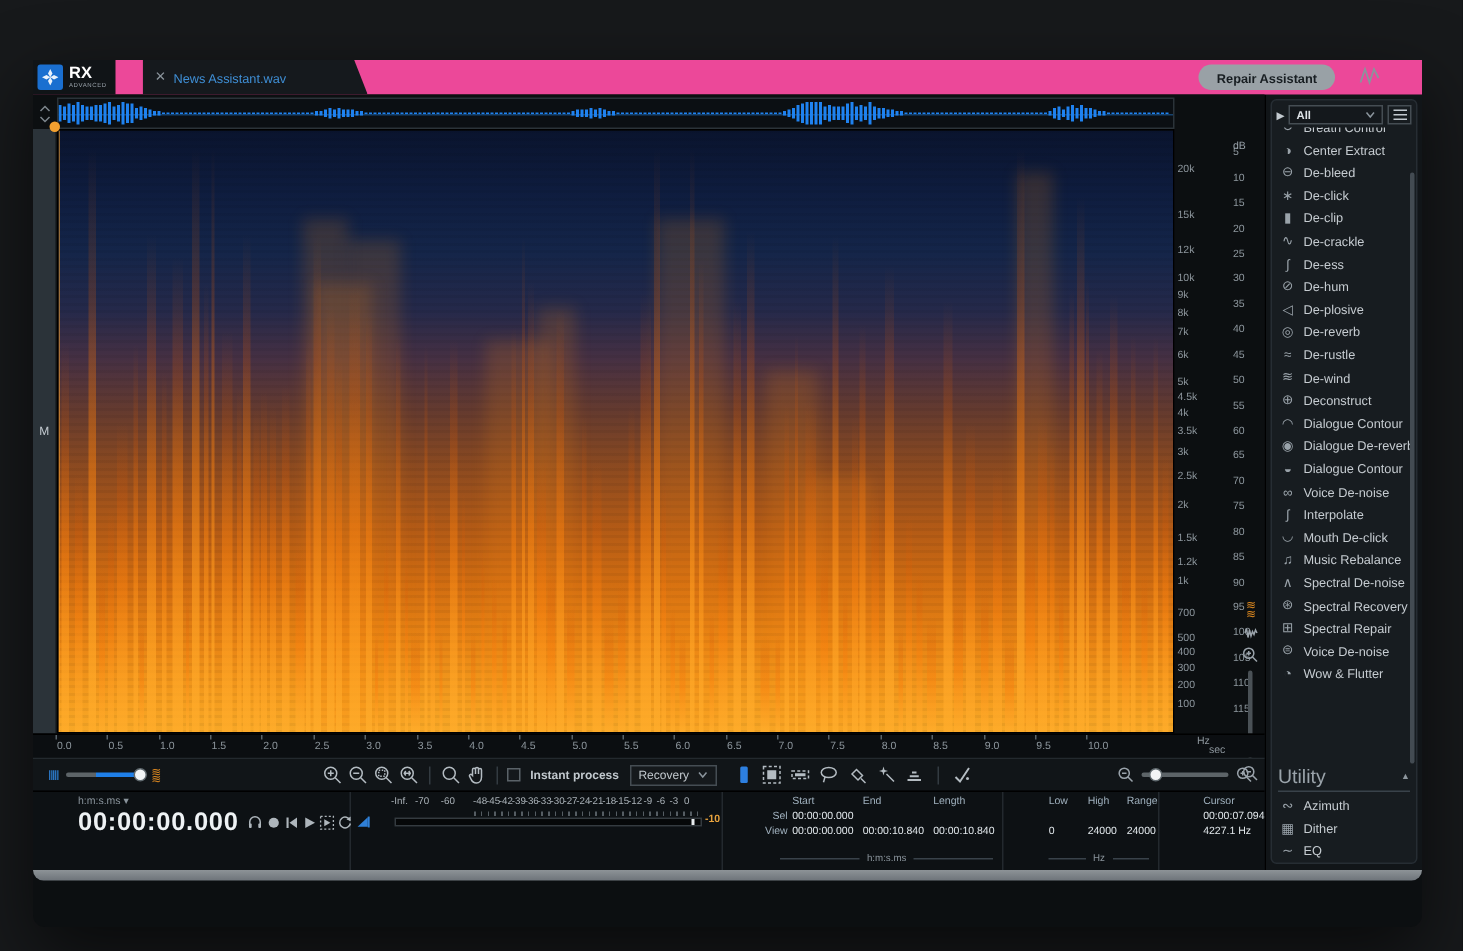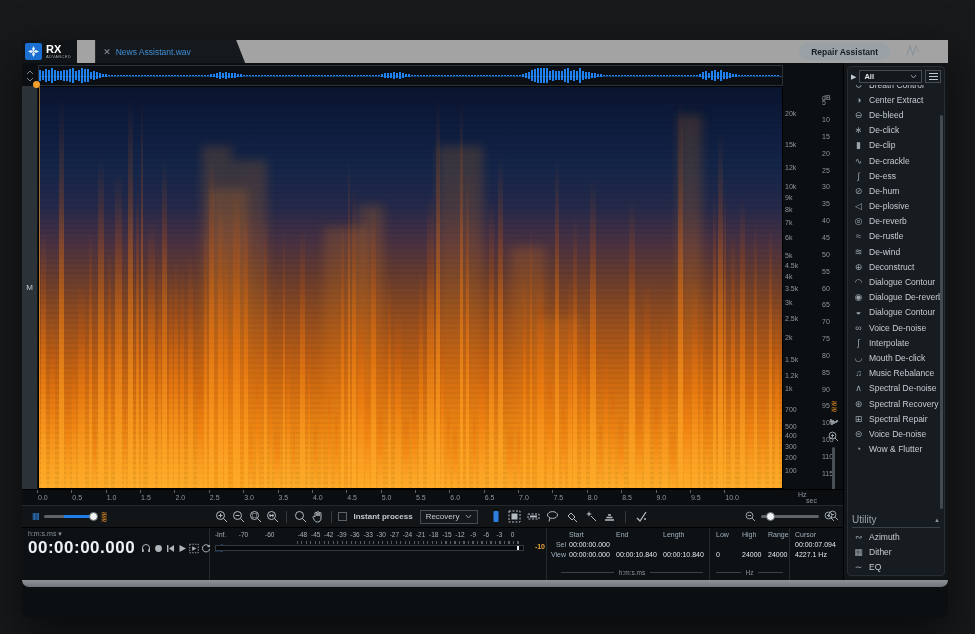--- a/index.html
+++ b/index.html
@@ -7,21 +7,21 @@
     font-family:"Liberation Sans","DejaVu Sans",sans-serif; }
   .stage { position:absolute; left:22px; top:40px; width:926px; height:578px;
     border-radius:9px 9px 8px 8px; background:#0c0f11; box-shadow:0 18px 48px rgba(0,0,0,.6); }
   
   .titlebar { position:relative; height:32px; background:linear-gradient(#474b4e,#393d40);
     border-radius:9px 9px 0 0; display:flex; align-items:center; justify-content:center; }
   .lights { position:absolute; left:13px; top:10px; display:flex; gap:8px; }
   .light { width:12px; height:12px; border-radius:50%; }
   .win-title { font-size:12px; font-weight:bold; color:#cfd3d6; }
   
-  .appbar { height:23px; background:#a3a3a3; display:flex; align-items:stretch; position:relative; }
+  .appbar { height:23px; background:#ec4899; display:flex; align-items:stretch; position:relative; }
   .logo { display:flex; align-items:center; gap:4px; padding:0 6px 0 3px; background:#101417; }
   .logo-sq { width:17px; height:17px; border-radius:2px; background:#1a6fd0; display:flex; align-items:center; justify-content:center; }
   .logo-txt { color:#fff; font-weight:bold; font-size:11px; line-height:10px; }
   .logo-sub { color:#9aa3ab; font-size:4px; letter-spacing:.4px; }
   .tab { margin-left:18px; width:150px; background:#15191d; clip-path:polygon(0 0,94% 0,100% 100%,0 100%);
     display:flex; align-items:center; gap:5px; padding-left:8px; }
   .tab-close { color:#8a949c; font-size:9px; }
   .tab-label { color:#3f8fd6; font-size:8.5px; }
   .repair-pill { position:absolute; right:58px; top:3px; height:17px; padding:0 12px; border-radius:9px;
     background:#99a1a6; color:#181e22; font-size:8.5px; font-weight:bold; display:flex; align-items:center; }
@@ -91,21 +91,21 @@
   .iplabel { font-size:8px; color:#c2c9ce; font-weight:bold; margin-right:5px; }
   .select { display:flex; align-items:center; gap:6px; border:1px solid #454d53; background:#15191c;
     color:#c2c9ce; font-size:8px; padding:1px 5px; height:14px; }
   .selband { display:flex; align-items:center; gap:4px; margin-left:10px; }
   .rzoom { margin-left:auto; margin-right:8px; display:flex; align-items:center; gap:5px; }
   .hslider { width:58px; height:3px; border-radius:2px; background:#5d6468; position:relative; }
   .hslider .knob { position:absolute; left:8%; top:-3px; width:9px; height:9px; border-radius:50%;
     background:#f2f4f5; border:1px solid #60696e; }
   
   .statusbar { height:53px; background:#0d1114; border-top:1px solid #000; display:flex; }
-  .sb { border-right:1px solid #23292e; position:relative; }
+  .sb { border-right:1px solid #23292e; position:relative;margin-left:24px; }
   .sb-time { width:188px; padding:2px 0 0 6px; }
   .tf-label { font-size:7px; color:#8a949c; }
   .time-row { display:flex; align-items:center; gap:6px; }
   .big-time { font-size:17px; font-weight:bold; color:#eef2f4; letter-spacing:.5px; }
   .transport { display:flex; align-items:center; gap:2px; }
   .transport .ticon { width:10px; height:12px; }
   .ambience { position:absolute; left:0; right:0; bottom:0; height:15px; border-top:1px solid #23292e;
     font-size:7.5px; color:#9aa4ab; display:flex; align-items:center; padding-left:6px; }
   .sb-meter { width:337px; }
   .meter-scale { position:absolute; left:4px; right:4px; top:3px; height:9px; }
@@ -140,21 +140,21 @@
   .mod-burger { width:16px; height:13px; border:1px solid #454d53; display:flex; flex-direction:column;
     justify-content:center; gap:2px; align-items:center; }
   .mod-burger i { width:9px; height:1px; background:#c3cad0; }
   .mod-list { flex:1; overflow:hidden; }
   .mod-item { height:15.2px; display:flex; align-items:center; gap:5px; padding-left:5px; }
   .mod-item.clip { margin-top:-8px; }
   .mglyph { width:11px; text-align:center; color:#9aa3aa; font-size:9px; }
   .mlabel { font-size:8.5px; color:#c6ccd1; }
   .utility-head { display:flex; justify-content:space-between; align-items:center; margin:1px 4px 1px 4px;
     border-bottom:1px solid #39424a; padding-bottom:2px; }
-  .utility-title { font-size:10px; color:#9aa3aa; }
+  .utility-title { font-size:13px; color:#9aa3aa; }
   .tri-up { color:#8d969d; font-size:6px; }
   .mod-scroll { position:absolute; right:1px; top:48px; bottom:66px; width:3px; background:#434b52; border-radius:2px; }
   .hist-box { height:52px; background:#171c20; border:1px solid #262d33; border-radius:4px; margin-top:4px; padding:2px 4px; }
   .hist-head { display:flex; align-items:center; border-bottom:1px solid #39424a; padding-bottom:2px; }
   .hist-title { flex:1; text-align:center; font-size:7.5px; color:#b9c0c6; }
   .hist-entry { font-size:7.5px; font-weight:bold; color:#dfe4e8; margin-top:3px; }
   .window-foot { height:7px; background:linear-gradient(#8d9397,#6e747a); border-radius:0 0 8px 8px; }
   svg { display:block; }
 </style>
 </head>

